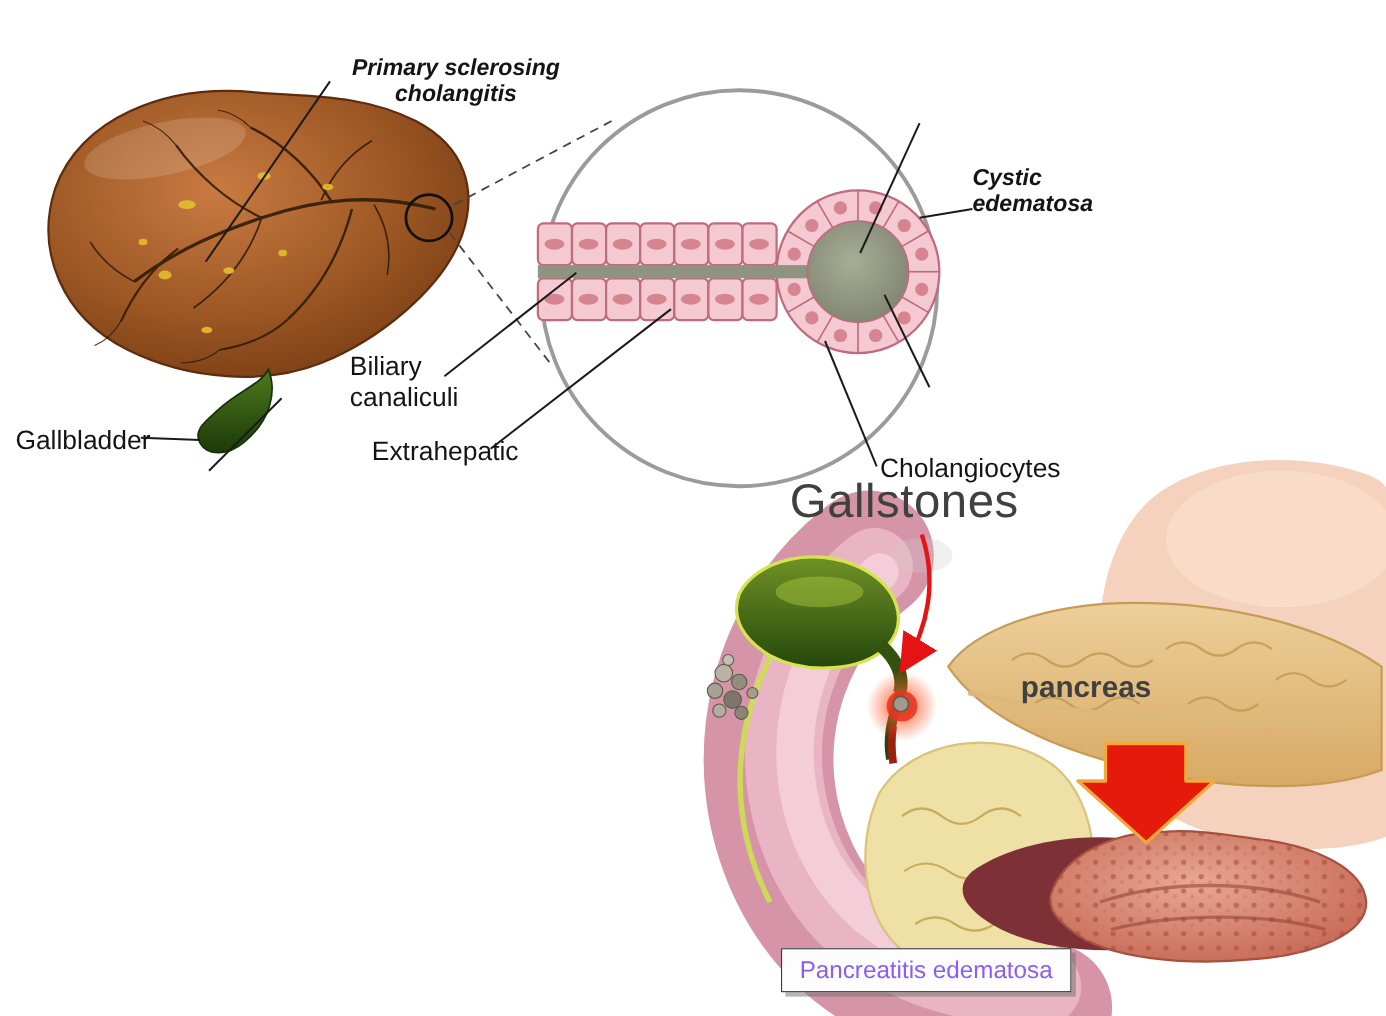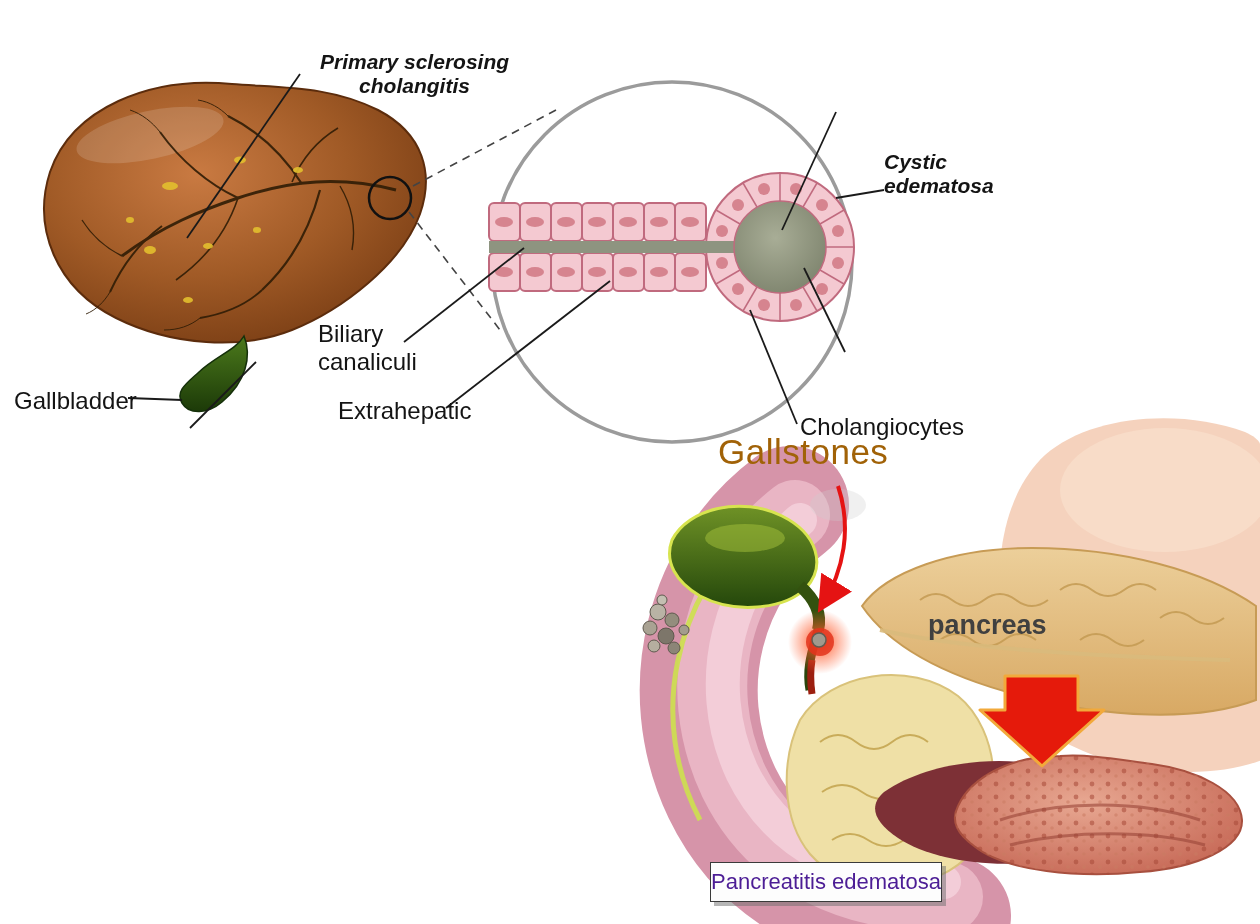--- a/index.html
+++ b/index.html
@@ -3,31 +3,31 @@
 <meta charset="utf-8">
 <style>
   * { margin:0; padding:0; box-sizing:border-box; }
   html,body { background:#ffffff; font-family:"Liberation Sans", sans-serif; }
   .stage { position:relative; width:1260px; height:924px; background:#ffffff; overflow:hidden; }
   .art { position:absolute; inset:0; }
   .lbl { position:absolute; color:#141414; line-height:1.16; }
   .disease { font-weight:bold; font-style:italic; font-size:21px; }
   .anat { font-size:24px; }
   .center { text-align:center; }
-  .gallstones-lbl { font-size:35px; color:#a16207; letter-spacing:0.5px; }
+  .gallstones-lbl { font-size:43px; color:#404040; letter-spacing:0.5px; }
   .title {
     font-size:62px; font-weight:bold; letter-spacing:1px;
     background:linear-gradient(180deg,#e4604c 0%, #c22f1e 55%, #9e1d10 100%);
     -webkit-background-clip:text; background-clip:text; color:transparent;
     filter:drop-shadow(3px 4px 2px rgba(120,120,120,.65));
   }
   .pancreas-lbl { font-size:27px; font-weight:bold; color:#404040; }
   .pan-box {
     position:absolute; background:#fdfdfd; border:1.5px solid #3a3a3a;
-    padding:6px 0; font-size:22px; color:#4c1d95;
+    padding:6px 16px; font-size:22px; color:#8b5cf6;
     box-shadow:4px 4px 0 rgba(110,110,110,.5);
   }
 </style>
 </head>
 <body>
 
 <div class="stage">
 
   <svg class="art" width="1260" height="924" viewBox="0 0 1260 924" xmlns="http://www.w3.org/2000/svg">
     <defs>

